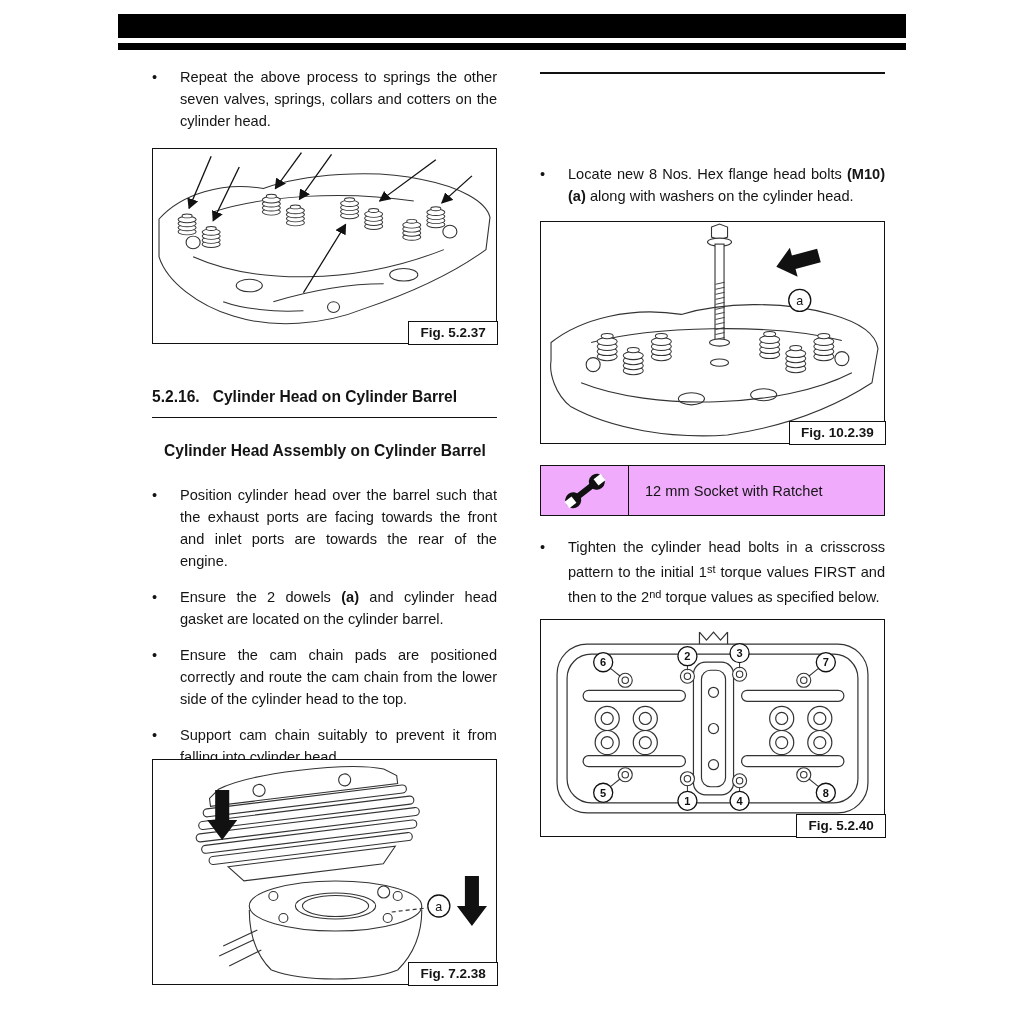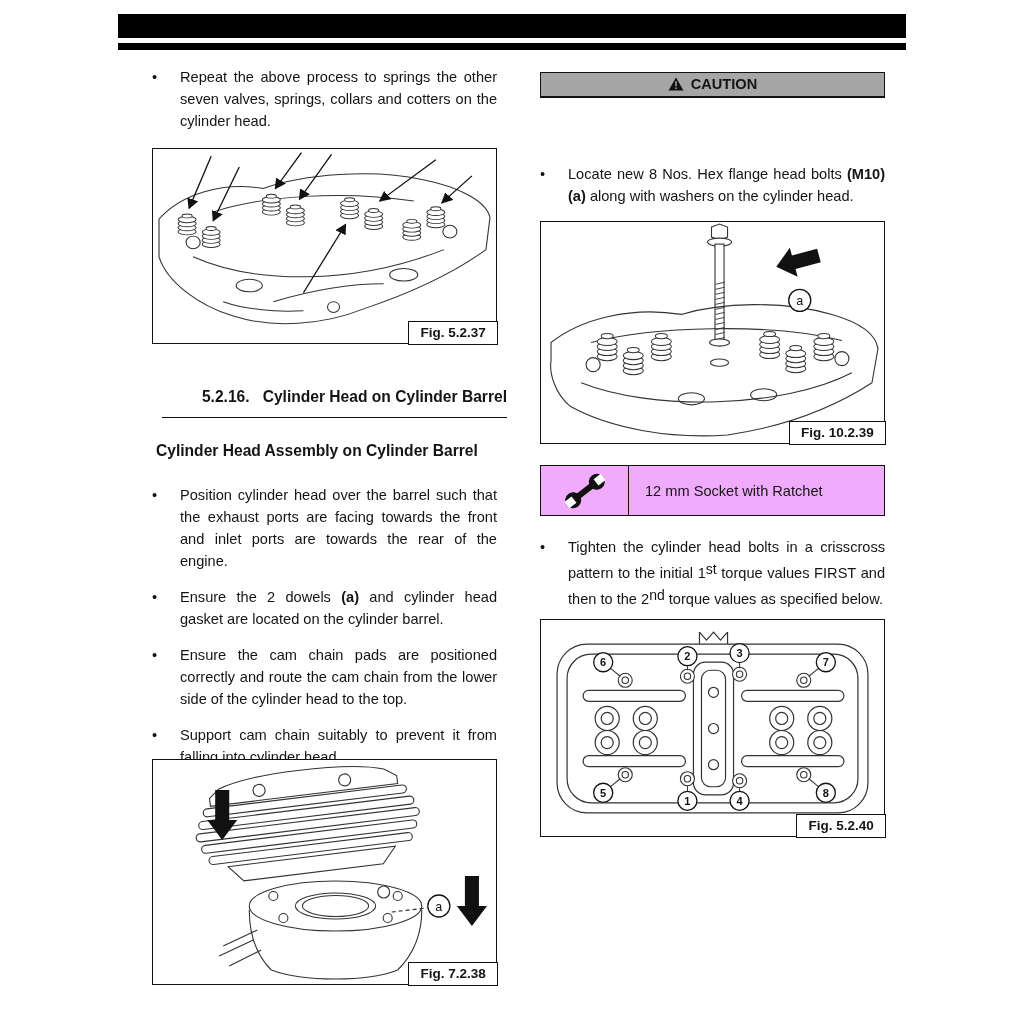--- a/index.html
+++ b/index.html
@@ -11,21 +11,21 @@
   }
   .abs { position:absolute; }
   .bar { background:#000; }
 
   
   .bullet { display:flex; }
   .bullet + .bullet { margin-top:14px; }
   .bullet .dot { flex:0 0 28px; line-height:22px; }
   .bullet .txt { flex:1; text-align:justify; line-height:22px; }
   .b { font-weight:bold; }
-  .sup { font-size:14px; vertical-align:4px; }
+  .sup { font-size:11px; vertical-align:4px; }
 
   .section-head {
     width:345px; font-size:15.6px; font-weight:bold;
     padding-bottom:11px; border-bottom:1.7px solid #111;
   }
   .section-head .num { display:inline-block; margin-right:13px; }
   .subhead { font-size:15.6px; font-weight:bold; }
 
   
   .figure { position:absolute; border:1.7px solid #111; background:#fff; }
@@ -106,25 +106,25 @@
       <line x1="148" y1="4" x2="122" y2="44"></line>
       <line x1="178" y1="6" x2="146" y2="56"></line>
       <line x1="282" y1="12" x2="226" y2="58"></line>
       <line x1="318" y1="30" x2="288" y2="60"></line>
       <line x1="150" y1="160" x2="192" y2="84"></line>
     </g>
   </svg>
   <div class="figcap">Fig. 5.2.37</div>
 </div>
 
-<div class="abs section-head" style="left:162px; top:388px;text-align:right;">
+<div class="abs section-head" style="left:152px; top:388px;">
   <span class="num">5.2.16.</span><span>Cylinder Head on Cylinder Barrel</span>
 </div>
 
-<div class="abs subhead" style="left:156px; top:442px; width:345px;">Cylinder Head Assembly on Cylinder Barrel</div>
+<div class="abs subhead" style="left:164px; top:442px; width:345px;">Cylinder Head Assembly on Cylinder Barrel</div>
 
 <div class="abs" style="left:152px; top:484px; width:345px;">
   <div class="bullet">
     <div class="dot">•</div>
     <div class="txt"><span>Position cylinder head over the barrel such that the exhaust ports are facing towards the front and inlet ports are towards the rear of the engine.</span><span class="b"></span><span></span></div>
   </div>
   <div class="bullet">
     <div class="dot">•</div>
     <div class="txt"><span>Ensure the 2 dowels </span><span class="b">(a)</span><span> and cylinder head gasket are located on the cylinder barrel.</span></div>
   </div>
@@ -170,28 +170,20 @@
       <path d="M311,116 h14 v30 h8 l-15,20 -15,-20 h8 z"></path>
     </g>
     <line x1="238" y1="152" x2="273" y2="148" stroke="#333" stroke-dasharray="4 3" stroke-width="1.2"></line>
     <circle cx="285" cy="146" r="11" fill="#fff" stroke="#111" stroke-width="1.3"></circle>
     <text x="285" y="151" text-anchor="middle" font-size="12.5" fill="#111">a</text>
   </svg>
   <div class="figcap">Fig. 7.2.38</div>
 </div>
 
 <div class="caution" style="left:540px; top:72px; width:345px;">
-  <div class="caution-head">
-    <svg width="16" height="14" viewBox="0 0 16 14">
-      <path d="M8 0.5 L15.5 13.5 L0.5 13.5 Z" fill="#111"></path>
-      <rect x="7.25" y="4.2" width="1.5" height="5" fill="#a6a6a6"></rect>
-      <rect x="7.25" y="10.4" width="1.5" height="1.7" fill="#a6a6a6"></rect>
-    </svg>
-    <span>CAUTION</span>
-  </div>
 </div>
 
 <div class="abs bullet" style="left:540px; top:163px; width:345px;">
   <div class="dot">•</div>
   <div class="txt"><span>Locate new 8 Nos. Hex flange head bolts </span><span class="b">(M10) (a)</span><span> along with washers on the cylinder head.</span></div>
 </div>
 
 <div class="figure" style="left:540px; top:221px; width:345px; height:223px;">
   <svg class="art" viewBox="0 0 342 220" preserveAspectRatio="none">
     <defs>

